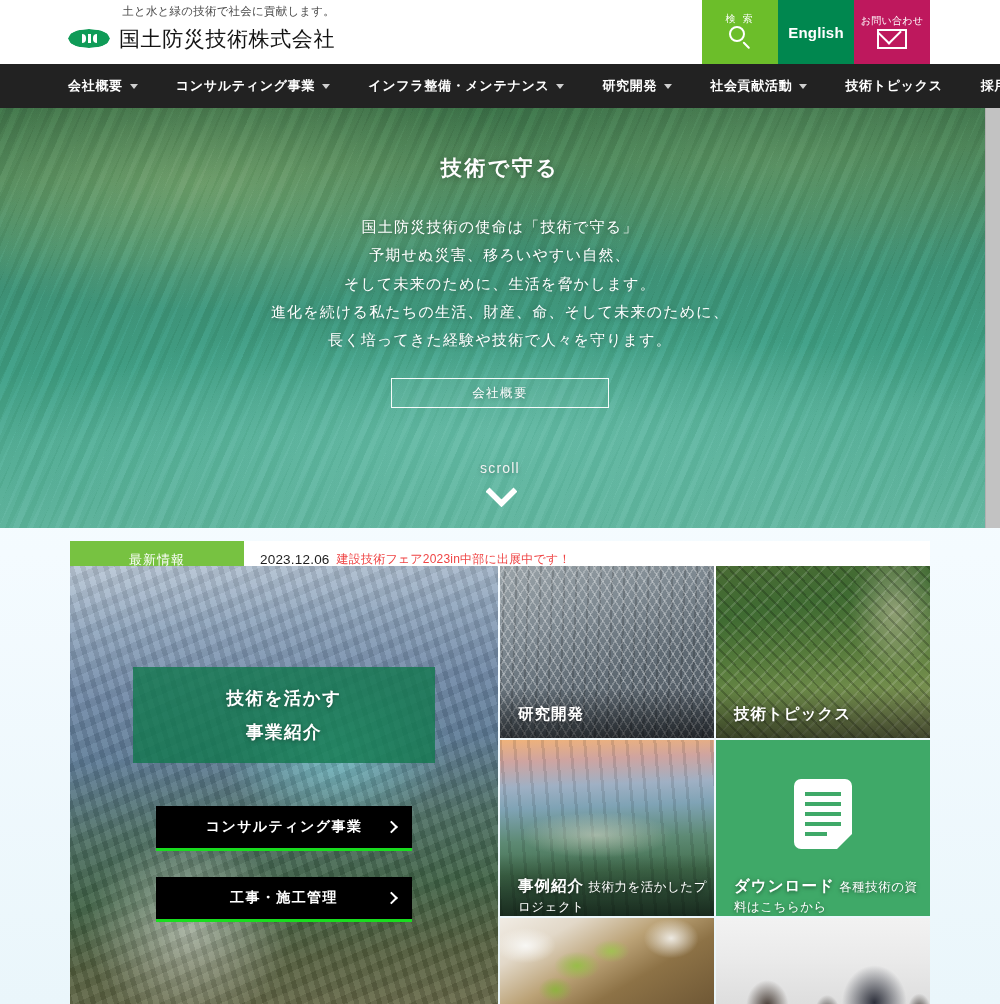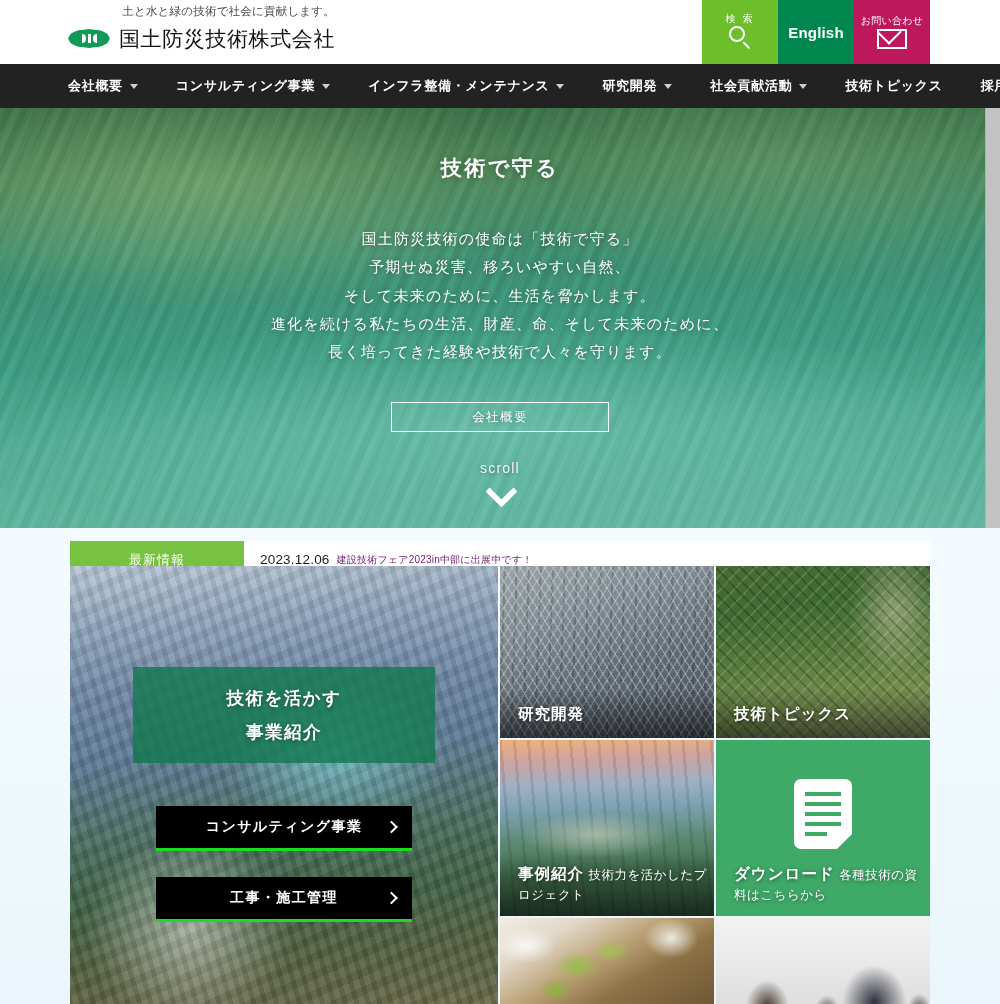--- a/index.html
+++ b/index.html
@@ -68,21 +68,21 @@
       radial-gradient(ellipse 70% 40% at 50% 78%, rgba(116,196,178,.55), transparent 70%),
       linear-gradient(178deg,#3f7b4d 0%,#4c8a5c 16%,#3e8f74 38%,#3f9c82 58%,#53ac94 74%,#64b6a0 100%);
   }
   .hero-bg::after{ content:""; position:absolute; inset:0;
     background:
       repeating-linear-gradient(112deg, rgba(255,255,255,.05) 0 6px, rgba(0,0,0,.05) 6px 13px),
       repeating-linear-gradient(-64deg, rgba(255,255,255,.045) 0 9px, rgba(0,0,0,.035) 9px 18px);
     opacity:.75; mix-blend-mode:overlay; }
   .hero-shade{ position:absolute; inset:0; background:linear-gradient(180deg,rgba(0,0,0,.12),rgba(0,0,0,0) 35%); }
   .hero-content{ position:absolute; inset:0; display:flex; flex-direction:column;
-                 align-items:center; padding-top:46px;gap:12px; }
+                 align-items:center; padding-top:46px; }
   .hero-title{ font-size:21px; font-weight:bold; color:#ffffff; letter-spacing:2.5px;
                text-shadow:0 1px 6px rgba(0,0,0,.35); }
   .hero-lines{ margin-top:33px; display:flex; flex-direction:column; align-items:center; gap:5px; }
   .hero-line{ font-size:15px; color:#ffffff; letter-spacing:1.2px; line-height:1.55;
               text-shadow:0 1px 5px rgba(0,0,0,.35); }
   .hero-btn{ margin-top:27px; width:218px; height:30px; border:1px solid rgba(255,255,255,.95);
              display:flex; align-items:center; justify-content:center; color:#fff; font-size:12.5px;
              letter-spacing:1.4px; cursor:pointer; background:rgba(255,255,255,.04);
              text-shadow:0 1px 4px rgba(0,0,0,.3); }
   .scroll-ind{ position:absolute; left:0; right:0; bottom:22px; display:flex;
@@ -99,21 +99,21 @@
                    background:#c2c2c2; border-left:1px solid #b0b0b0; }
   .hero-scrollbar .thumb{ position:absolute; left:0; top:0; width:15px; height:100%; background:#c2c2c2; }
 
   
   .news{ position:relative; margin:13px 0 0 70px; width:860px; height:37px; display:flex;
          background:#ffffff; }
   .news-label{ width:174px; background:#77c241; color:#ffffff; font-size:13px;
                display:flex; align-items:center; justify-content:center; letter-spacing:1px; }
   .news-body{ flex:1; display:flex; align-items:center; padding-left:16px; gap:7px; background:#fff; }
   .news-date{ font-size:13.5px; color:#1d1d1d; letter-spacing:.2px; }
-  .news-link{ font-size:10px; color:#701a75; letter-spacing:.2px; cursor:pointer;
+  .news-link{ font-size:12px; color:#ef4444; letter-spacing:.2px; cursor:pointer;
               text-decoration:none; }
 
   
   .grid{ position:absolute; left:70px; top:566px; width:964px; height:438px;
          display:grid; grid-template-columns:428px 214px 214px;
          grid-template-rows:172px 84px 90px 92px; gap:2px 2px; }
 
   .tile{ position:relative; overflow:hidden; cursor:pointer; }
   .tile .ph{ position:absolute; inset:0; }
   .tile-cap{ position:absolute; left:0; right:0; bottom:0; padding:0 0 0 18px;
@@ -202,21 +202,21 @@
               background:linear-gradient(180deg,rgba(0,0,0,0),rgba(0,0,0,.55)); }
   .cap-scrim-tall{ height:62px; }
 
   .t-rd{ grid-column:2; grid-row:1; }
   .t-topics{ grid-column:3; grid-row:1; }
   .t-case{ grid-column:2; grid-row:2 / span 2; }
   .t-dl{ grid-column:3; grid-row:2 / span 2; }
   .t-seed{ grid-column:2; grid-row:4; }
   .t-meet{ grid-column:3; grid-row:4; }
 
-  .t-case .tile-cap, .t-dl .tile-cap{ padding-bottom:12px; }
+  .t-case .tile-cap, .t-dl .tile-cap{ }
   .t-rd .tile-cap, .t-topics .tile-cap{ padding-bottom:13px; }
 </style>
 </head>
 <body>
 
 <div class="page">
 
   <div class="header">
     <div class="brand">
       <div class="brand-tag">土と水と緑の技術で社会に貢献します。</div>

